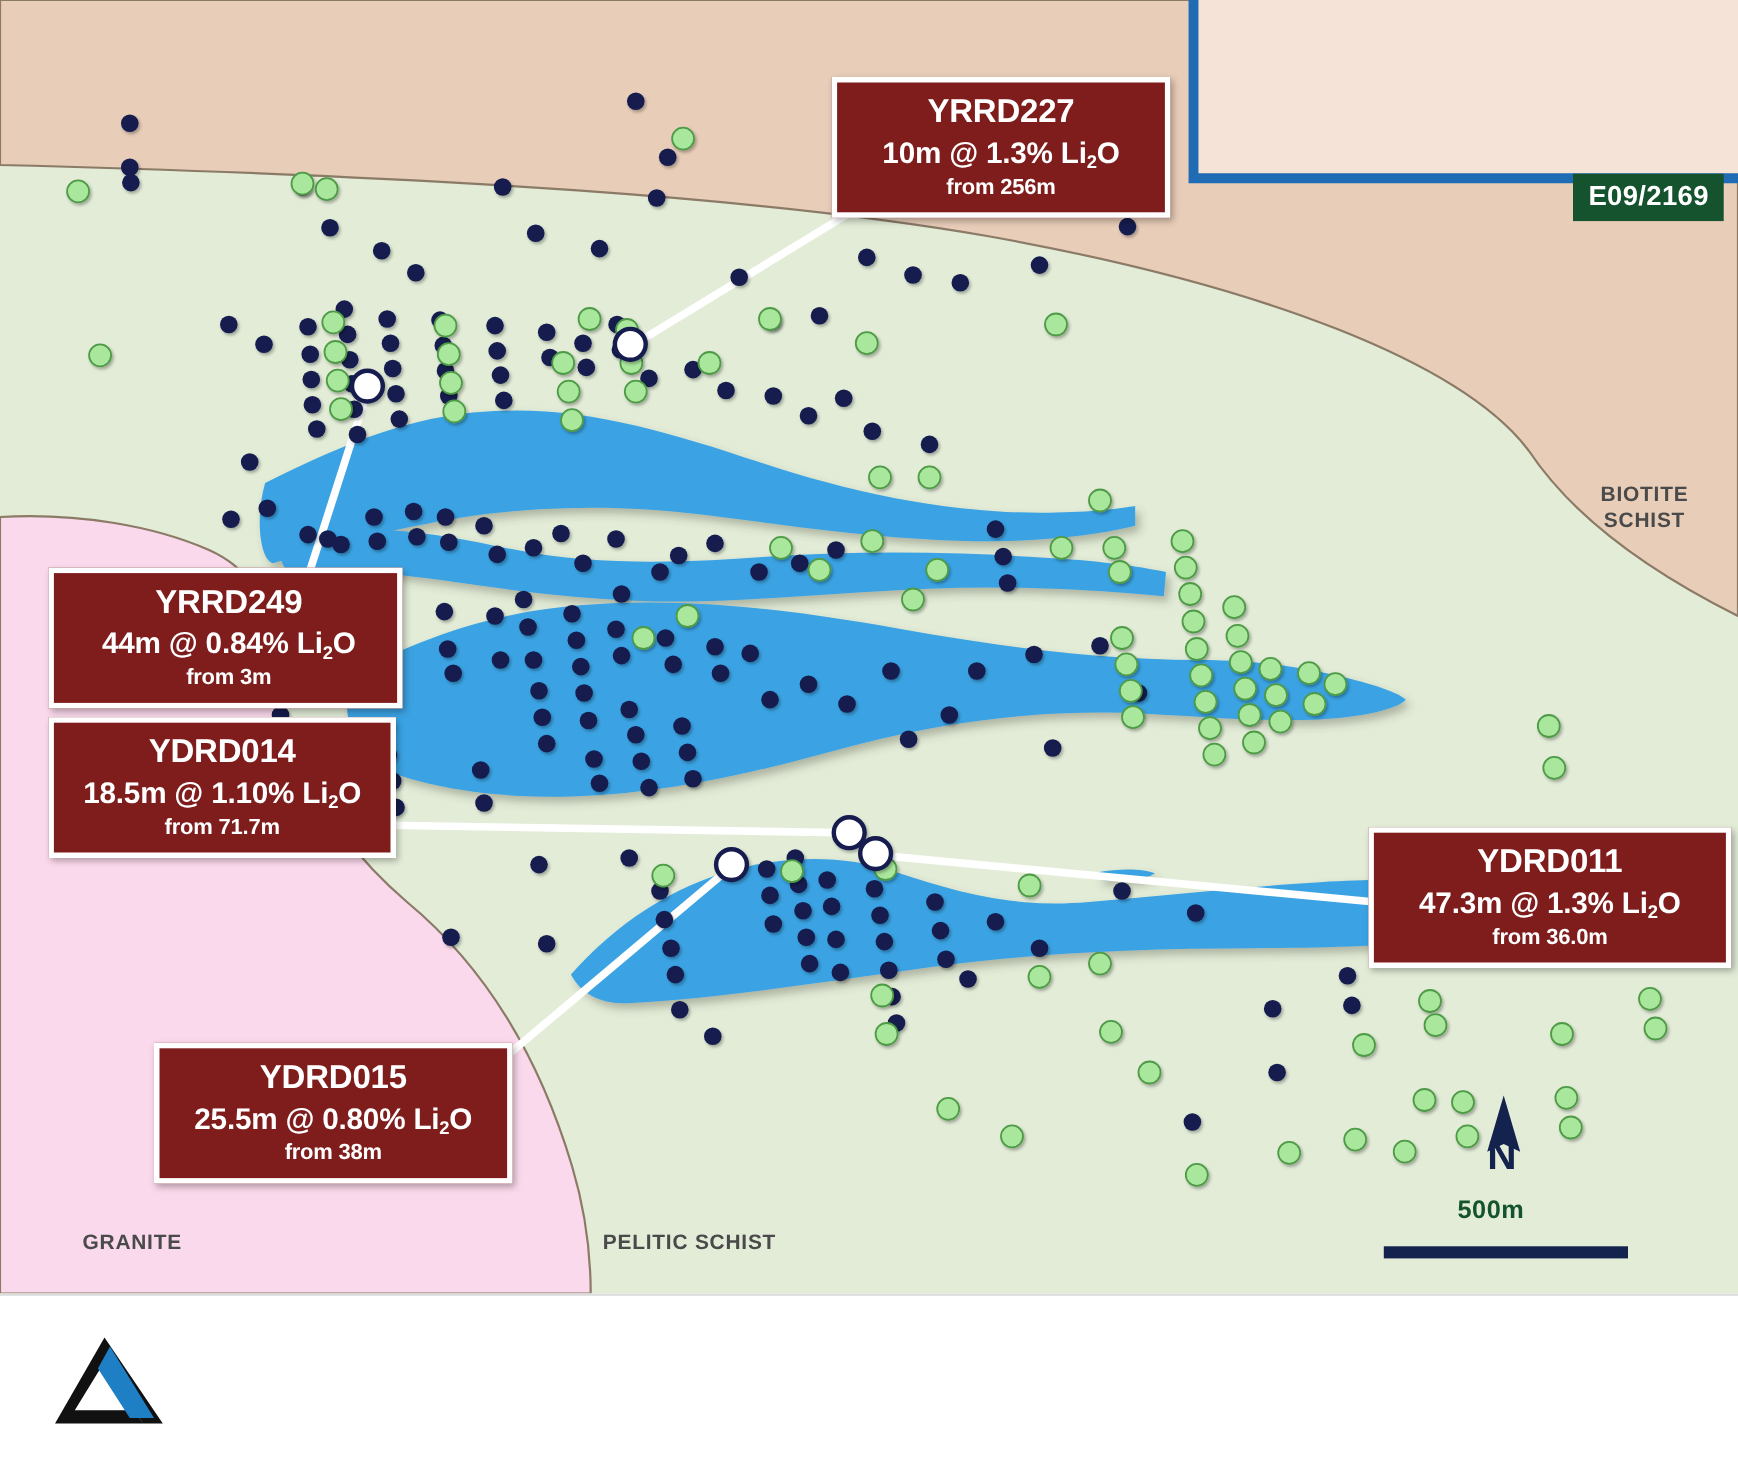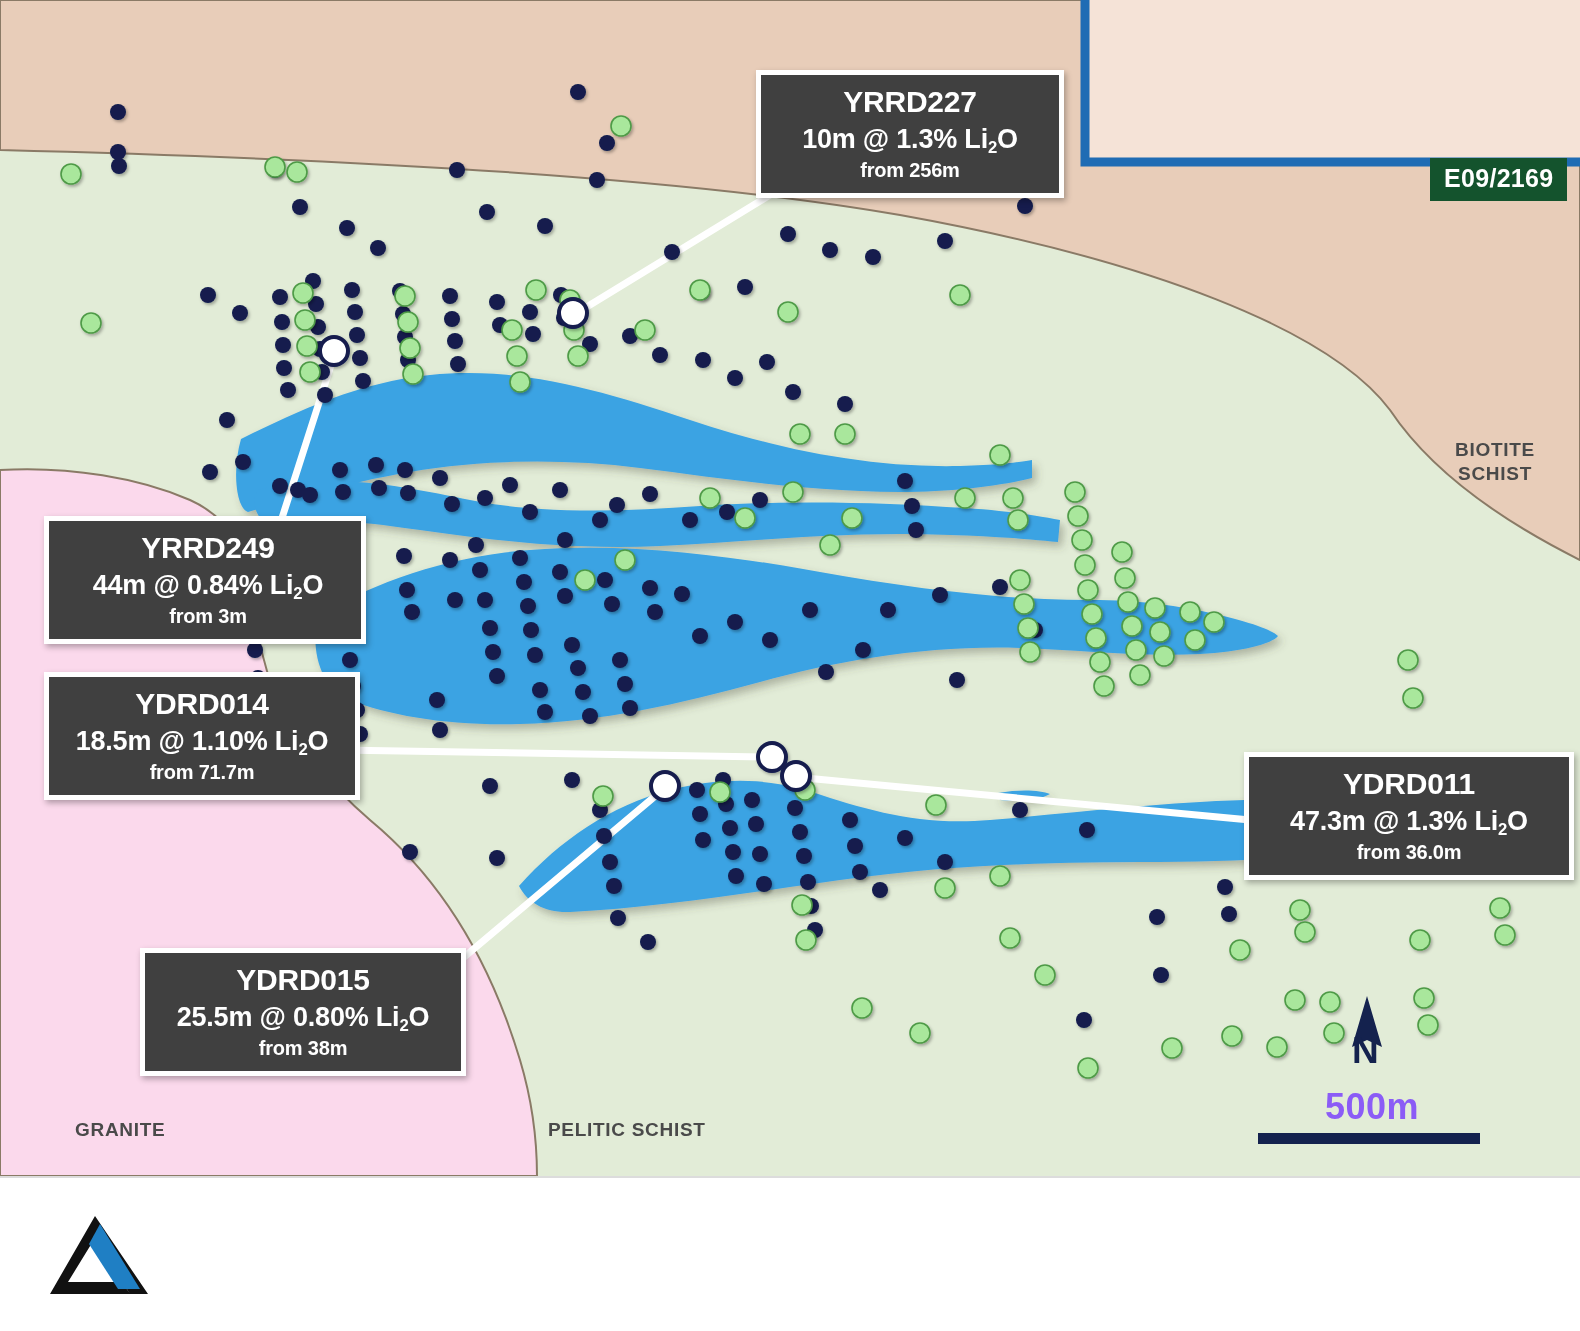--- a/index.html
+++ b/index.html
@@ -4,39 +4,39 @@
 <style>
   html,body{margin:0;padding:0;background:#fff;}
   body{font-family:"Liberation Sans",sans-serif;}
   #page{position:relative;width:1580px;height:1331px;overflow:hidden;background:#fff;}
 
   
   #map-area{position:absolute;left:0;top:0;width:1580px;height:1176px;overflow:hidden;background:#e6eedd;}
   #map-svg{position:absolute;left:0;top:0;width:1580px;height:1176px;}
 
   
-  .callout{position:absolute;background:#404040;border:5px solid #ffffff;
+  .callout{position:absolute;background:#7f1d1d;border:5px solid #ffffff;
            box-shadow:2px 3px 6px rgba(0,0,0,0.30);
            color:#ffffff;text-align:center;
            font-weight:bold;line-height:1.22;padding:9px 14px 11px 14px;
            letter-spacing:-0.2px;}
   .callout .ln1{font-size:30px;display:block;margin-bottom:2px;}
   .callout .ln2{font-size:27px;display:block;}
   .callout .ln3{font-size:20px;display:block;}
   .callout sub{font-size:0.62em;vertical-align:-0.28em;}
 
   
   .geo-label{position:absolute;color:#4a4a4a;font-weight:bold;font-size:19px;
              letter-spacing:0.7px;text-align:center;line-height:1.28;}
   .tenement-tag{position:absolute;background:#14532d;color:#fff;font-weight:bold;
                 font-size:25px;padding:6px 14px 8px 14px;letter-spacing:0.3px;}
 
   
   #north-label{position:absolute;color:#14224e;font-weight:bold;font-size:37px;}
-  #scale-label{position:absolute;color:#8b5cf6;font-weight:bold;font-size:36px;letter-spacing:0.5px;}
+  #scale-label{position:absolute;color:#14532d;font-weight:bold;font-size:23px;letter-spacing:0.5px;}
   #scale-bar{position:absolute;background:#14224e;height:11px;}
 
   
   #legend{position:absolute;left:0;top:1176px;width:1580px;height:155px;
           background:#ffffff;border-top:2px solid #dcdcdc;border-bottom:4px solid #14224e;}
   #logo-block{position:absolute;left:40px;top:26px;width:200px;height:95px;}
 </style>
 </head>
 <body>
 
@@ -406,21 +406,21 @@
       <span class="ln2"><span>10m @ 1.3% Li</span><sub>2</sub><span>O</span></span>
       <span class="ln3">from 256m</span>
     </div>
 
     <div class="callout" style="left:44px;top:516px;width:278px;padding-left:20px;">
       <span class="ln1">YRRD249</span>
       <span class="ln2"><span>44m @ 0.84% Li</span><sub>2</sub><span>O</span></span>
       <span class="ln3">from 3m</span>
     </div>
 
-    <div class="callout" style="left:44px;top:672px;width:278px;">
+    <div class="callout" style="left:44px;top:652px;width:278px;">
       <span class="ln1">YDRD014</span>
       <span class="ln2"><span>18.5m @ 1.10% Li</span><sub>2</sub><span>O</span></span>
       <span class="ln3">from 71.7m</span>
     </div>
 
     <div class="callout" style="left:140px;top:948px;width:288px;">
       <span class="ln1">YDRD015</span>
       <span class="ln2"><span>25.5m @ 0.80% Li</span><sub>2</sub><span>O</span></span>
       <span class="ln3">from 38m</span>
     </div>

